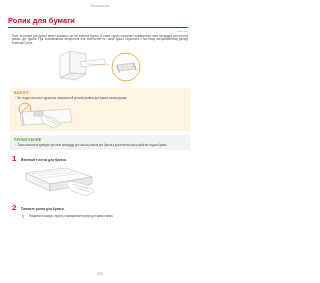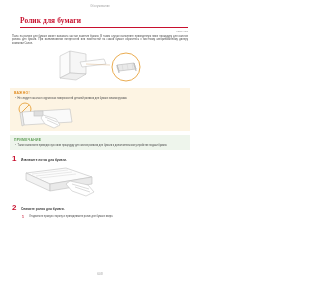--- a/index.html
+++ b/index.html
@@ -17,21 +17,21 @@
   .running-head{
     text-align:center;
     font-size:2.6px;
     color:#9a9a9a;
     letter-spacing:.15px;
     padding-top:5px;
     height:6px;
   }
 
   
-  .title-wrap{margin:5px 12px 0 20px;font-family:Liberation Serif, serif;}
+  .title-wrap{margin:5px 12px 0 8px;}
   .title{
     font-size:7.4px;
     font-weight:bold;
     color:#c8102e;
     letter-spacing:.1px;
     line-height:9px;
     padding-bottom:1.5px;
   }
   .title-rule{height:0.8px;background:#c8102e;width:100%;}
 

